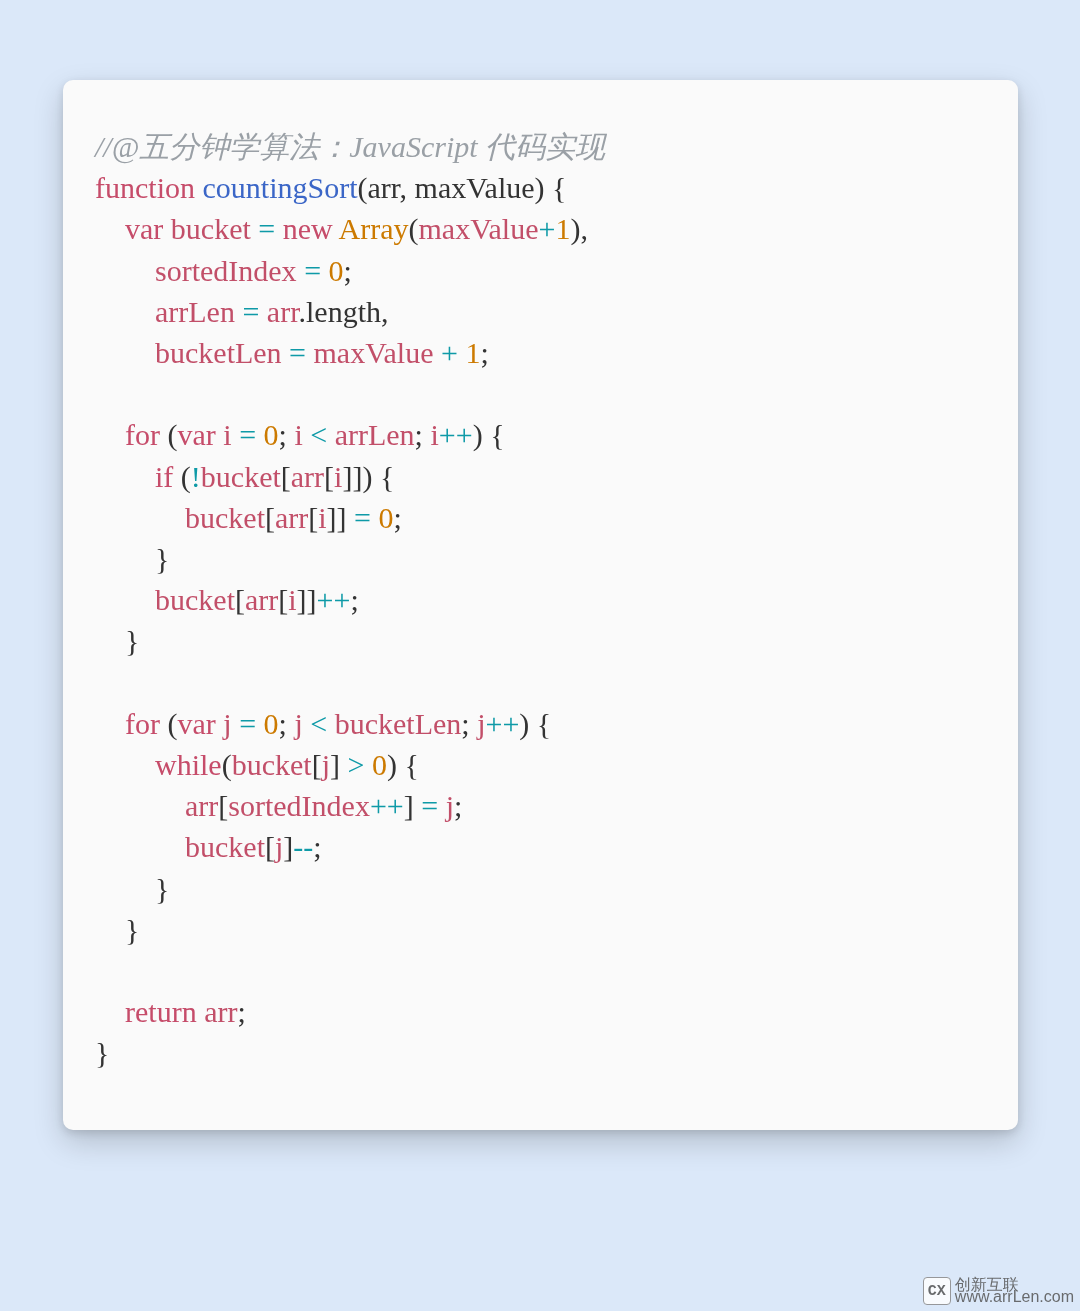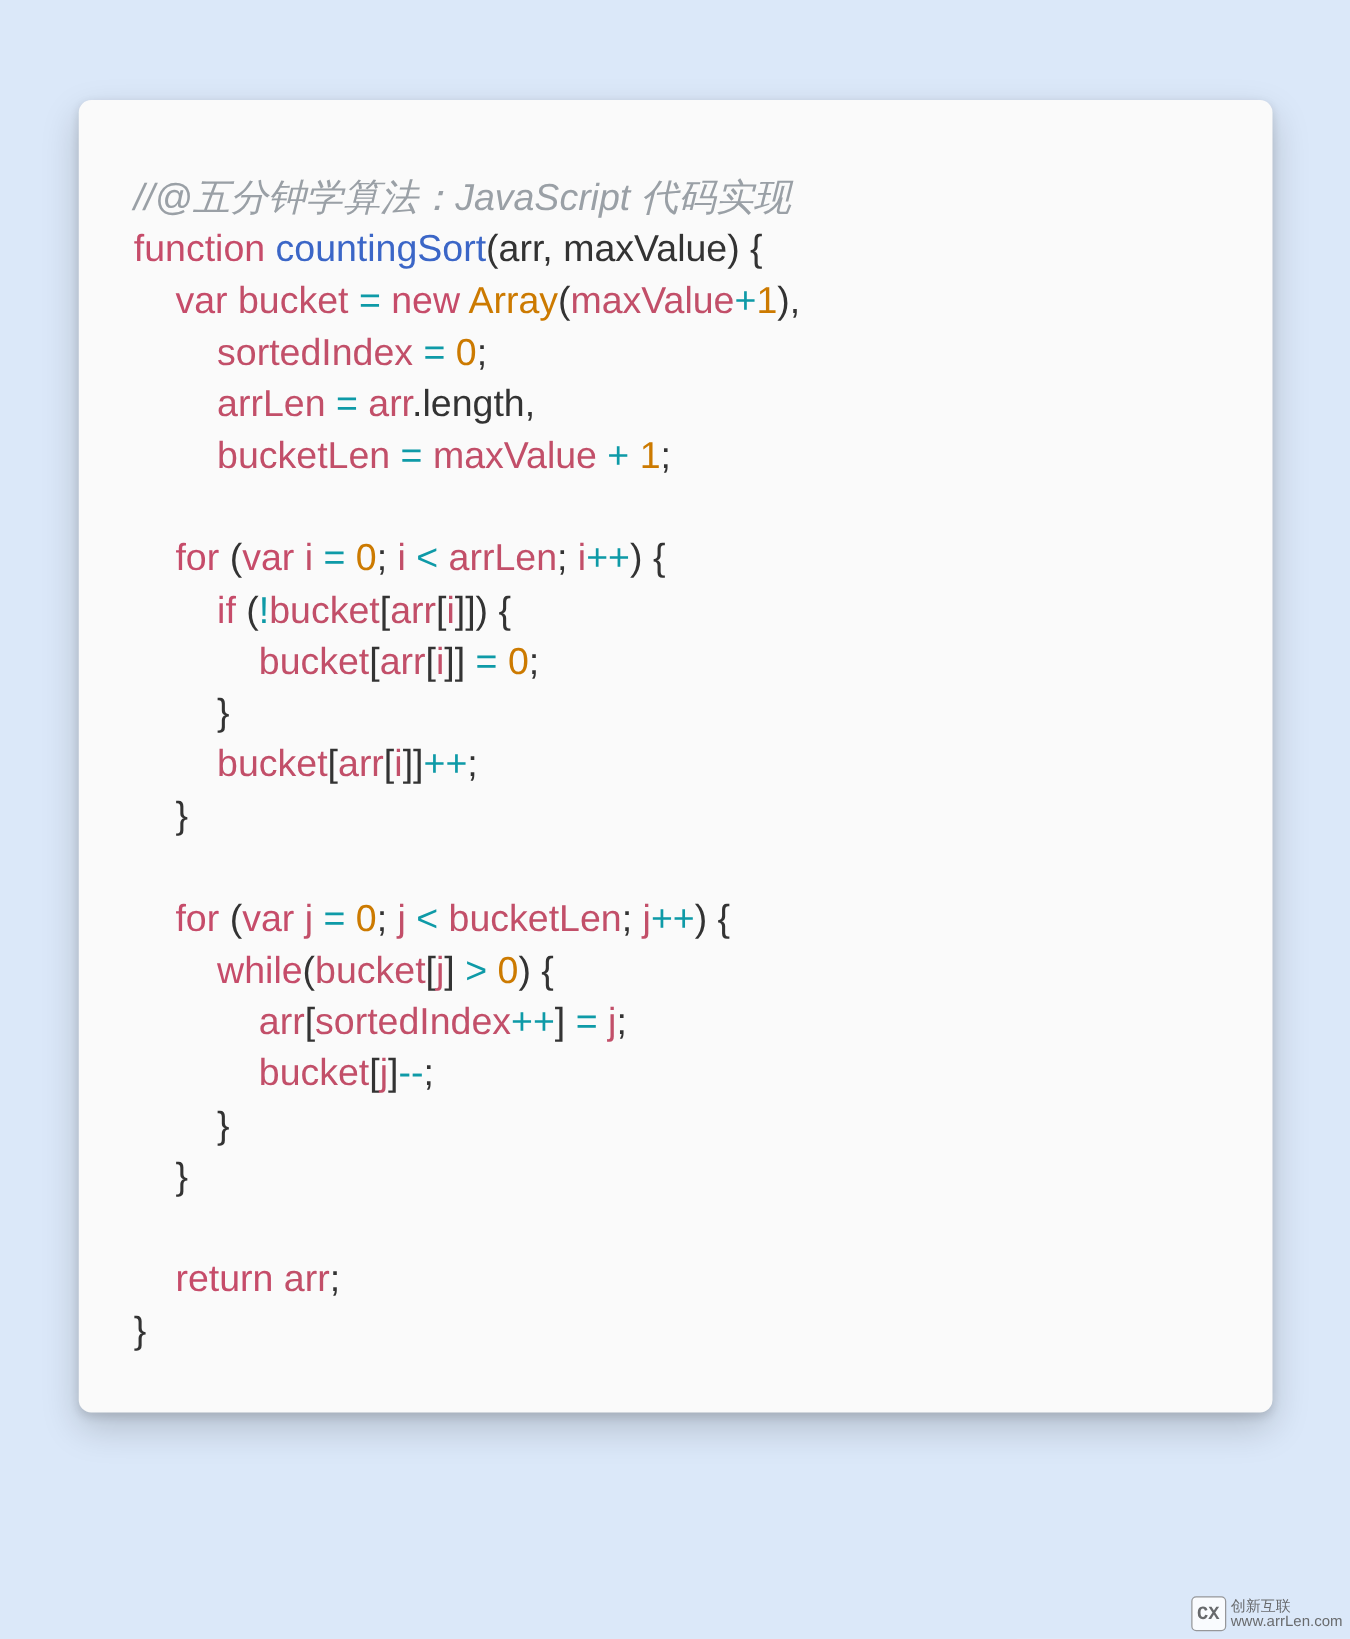--- a/index.html
+++ b/index.html
@@ -18,25 +18,25 @@
     top: 80px;
     width: 955px;
     height: 1050px;
     background: #fafafa;
     border-radius: 10px;
     box-shadow: 0 12px 30px rgba(0,0,0,0.18), 0 3px 8px rgba(0,0,0,0.12);
     box-sizing: border-box;
     padding: 46px 32px 30px 32px;
   }
   pre.code {
-    margin: 12px;
+    margin: 0;
     font-size: 30px;
     line-height: 41.2px;
     white-space: pre;
-    font-family: Liberation Sans, sans-serif;
+    font-family: Liberation Serif, serif;
     color: #333;
   }
   .tk-comment  { color: #9aa0a6; font-style: italic; }
   .tk-keyword  { color: #c64c6a; }
   .tk-funcname { color: #3b66c7; }
   .tk-param    { color: #333; }
   .tk-punct    { color: #333; }
   .tk-new      { color: #c64c6a; }
   .tk-class    { color: #cc7a00; }
   .tk-ident    { color: #c24f69; }
@@ -60,21 +60,21 @@
     border: 1.5px solid #8a8a8a;
     border-radius: 4px;
     display: flex;
     align-items: center;
     justify-content: center;
     font-size: 15px;
     font-weight: bold;
     color: #555;
   }
   .watermark .txt {
-    font-size: 12px;
+    font-size: 16px;
     color: #555;
     line-height: 12px;
     font-family: sans-serif;
   }
 </style>
 </head>
 <body>
 
 <div class="card">
 <pre class="code"><span class="tk-comment">//@五分钟学算法：JavaScript 代码实现</span>

